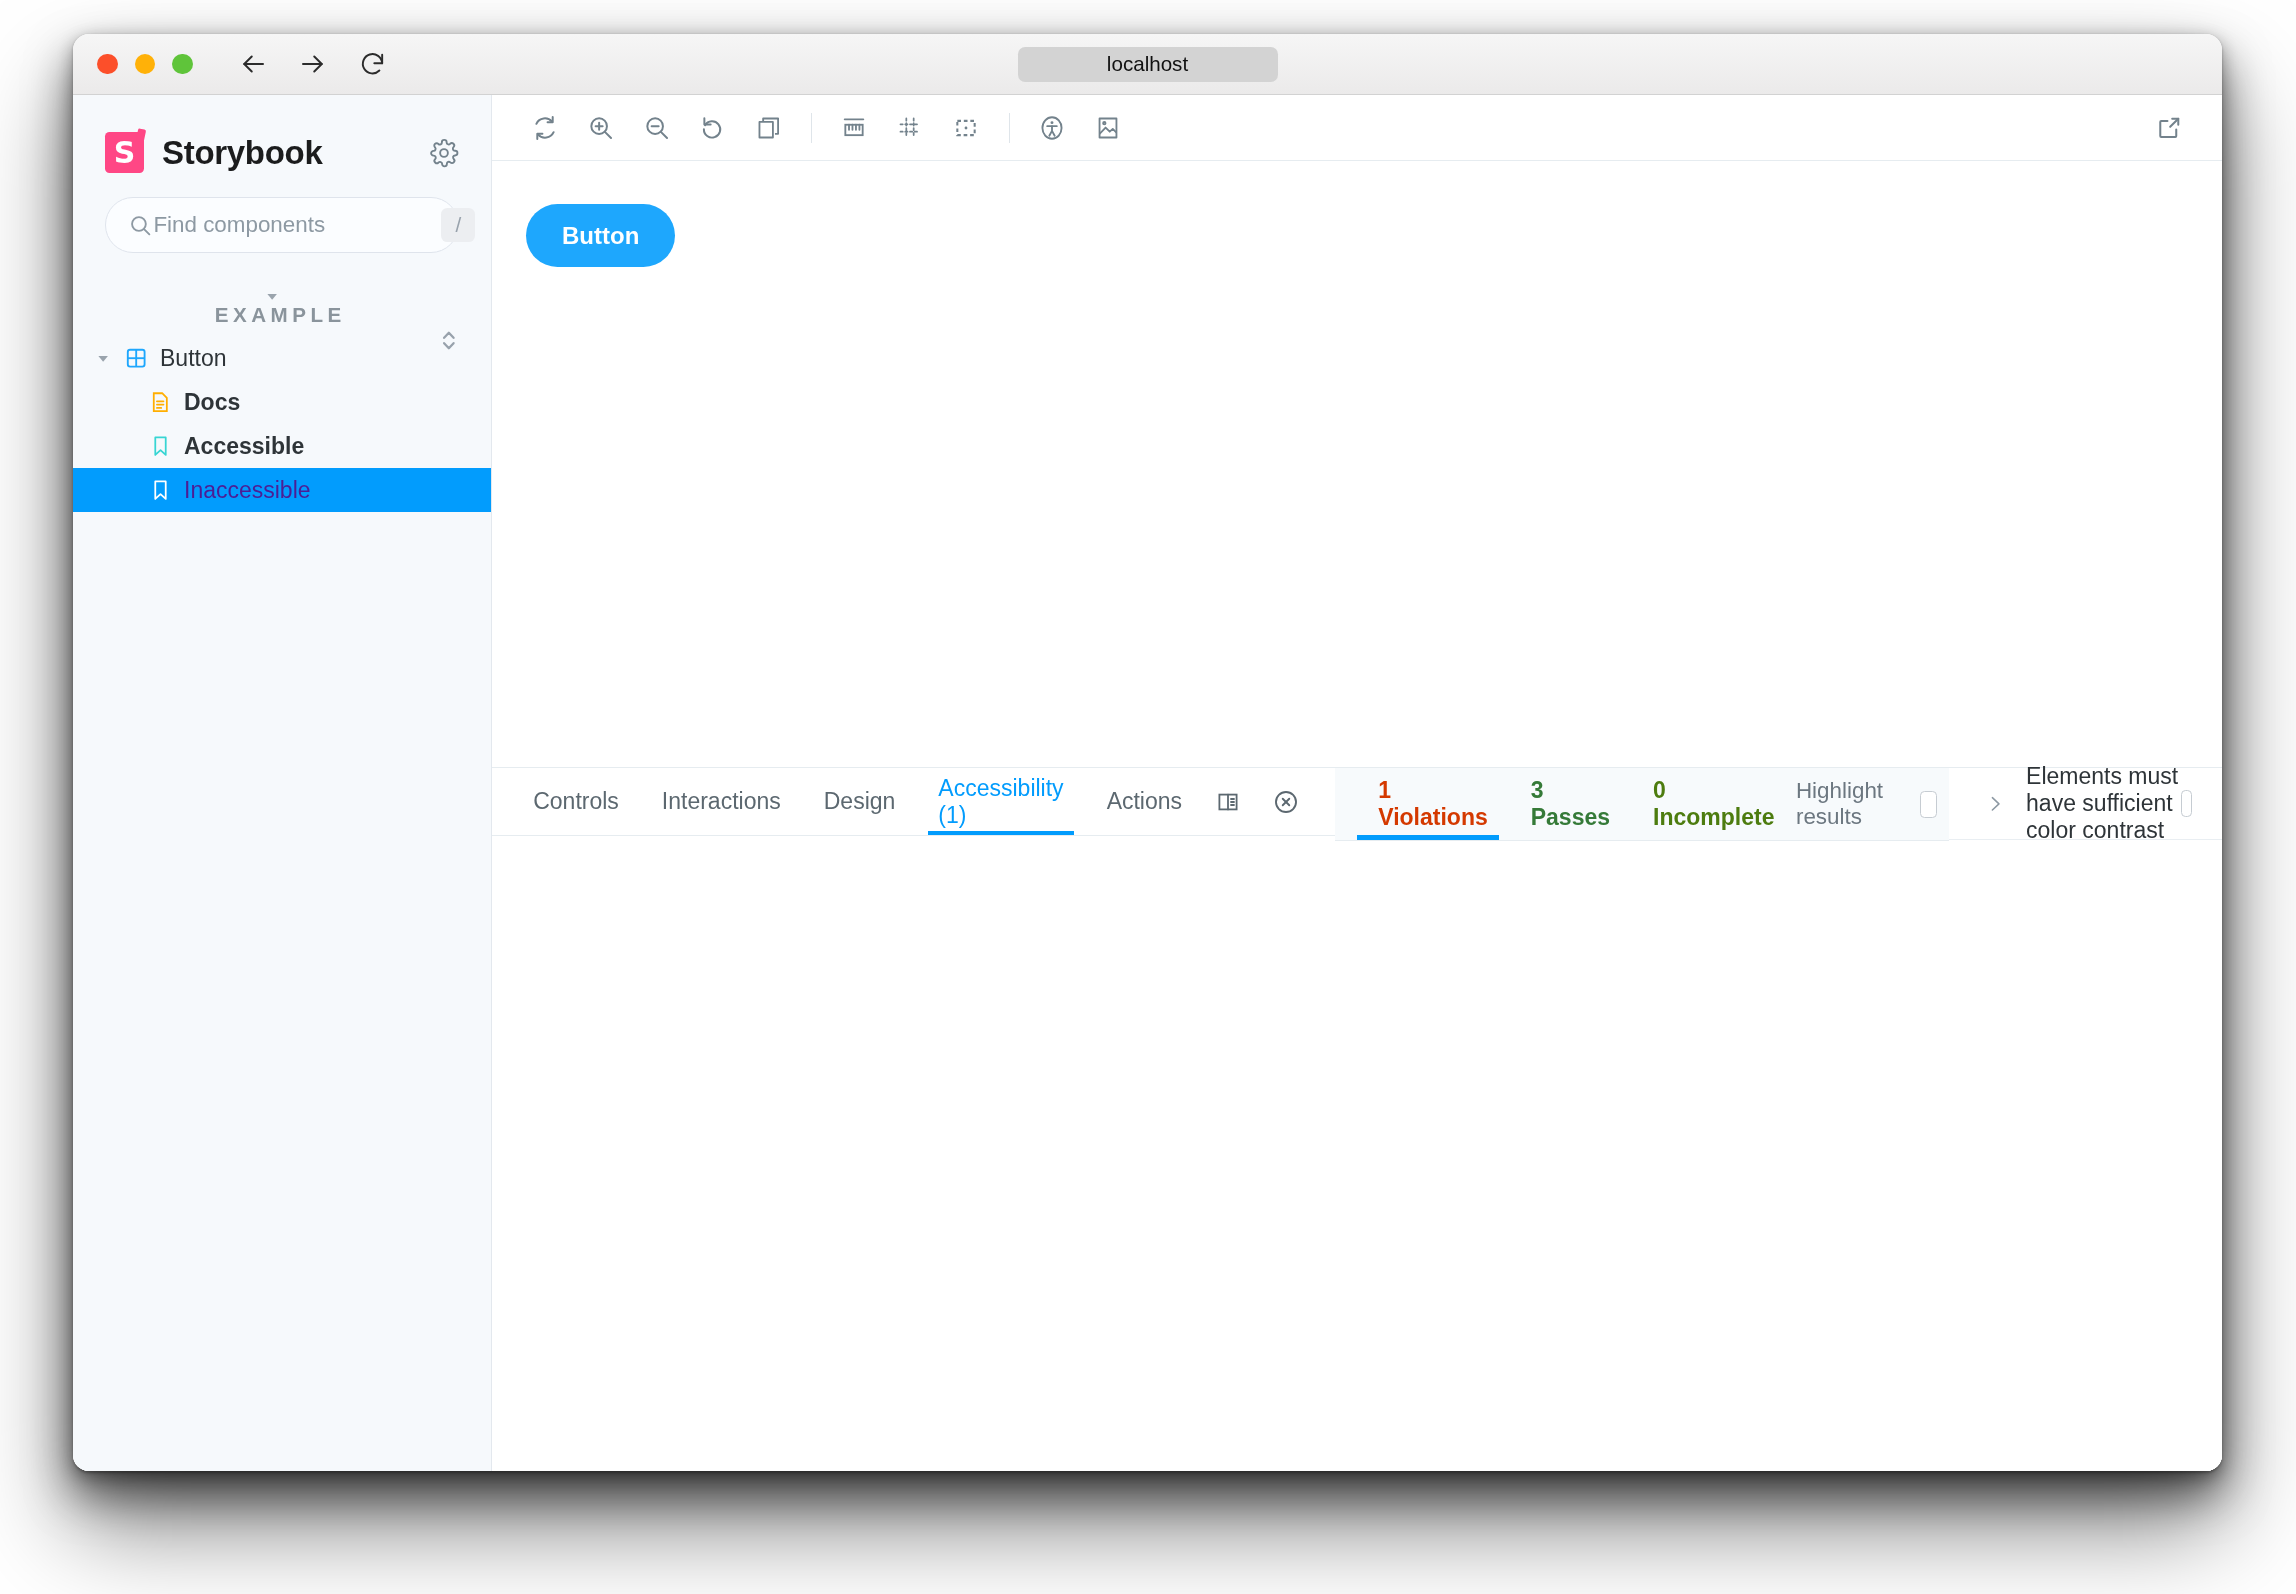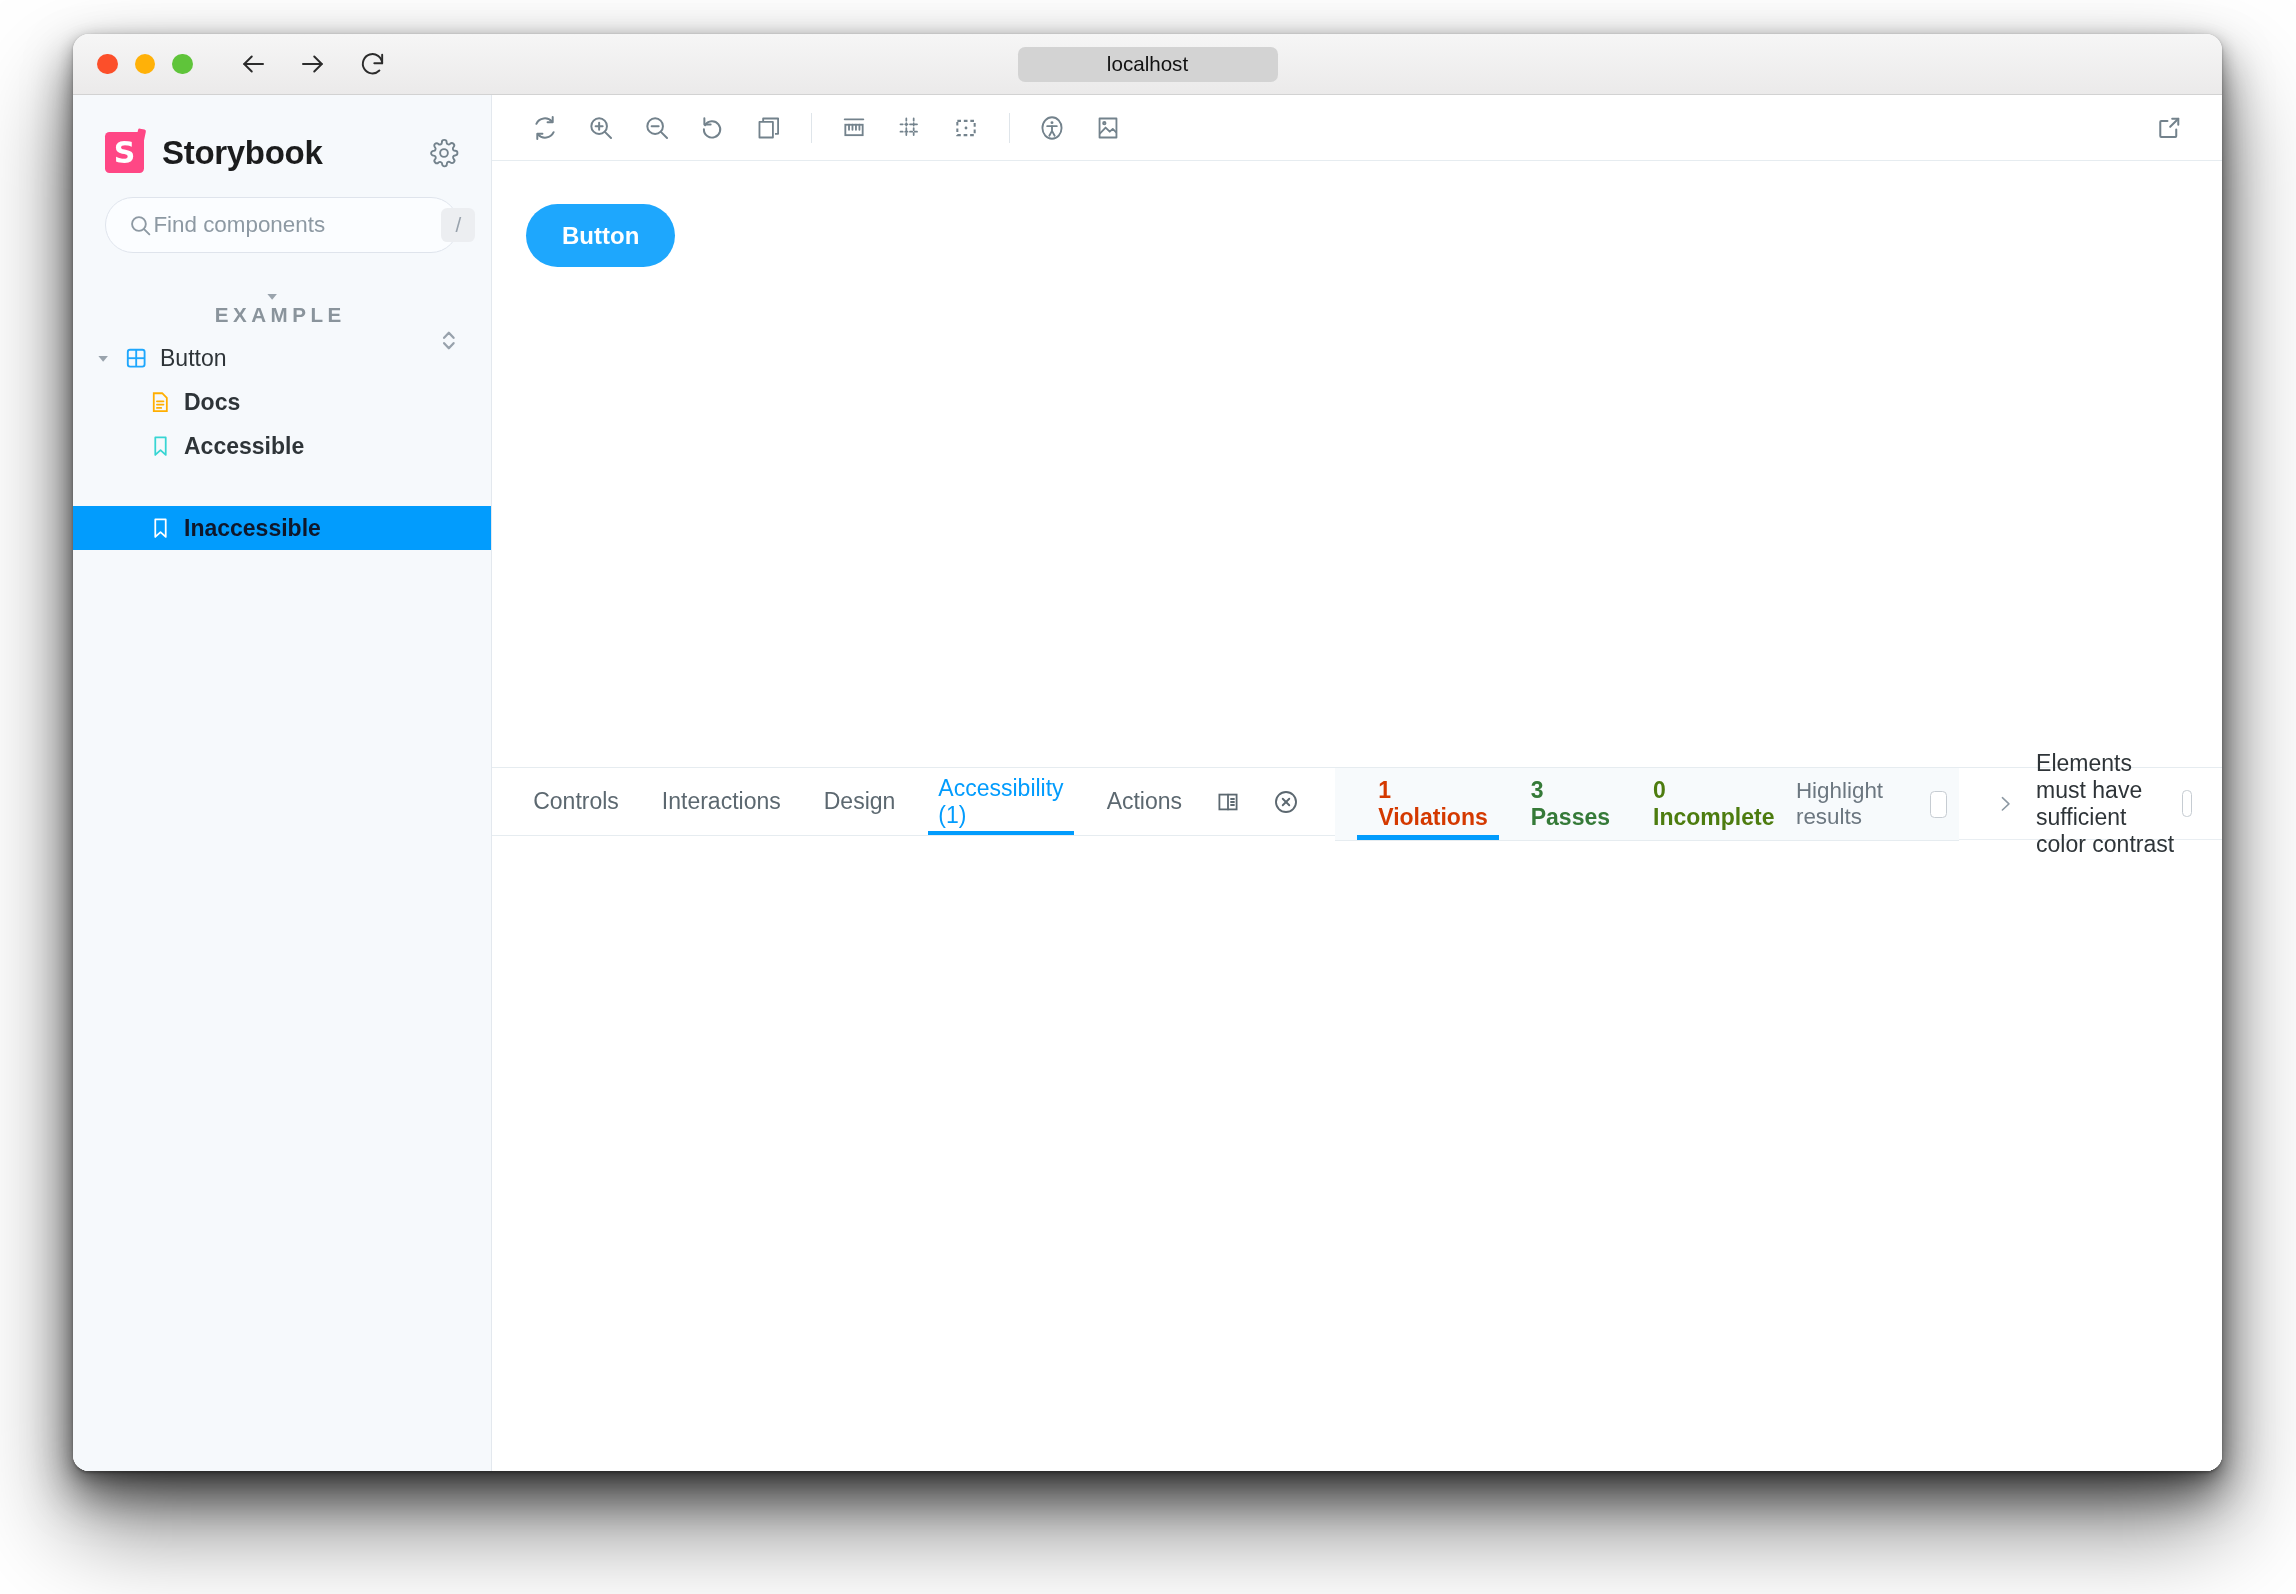--- a/index.html
+++ b/index.html
@@ -164,23 +164,22 @@
     padding-left: 23px;
     color: #2e3438;
     font-size: 23px;
   }
   .tree-row .caret { color: #9aa4ad; width: 25px; display: flex; }
   .tree-row .ticon { width: 30px; display: flex; justify-content: center; flex: 0 0 30px; }
   .tree-row .tlabel { margin-left: 9px; }
   .tree-row.depth2 { padding-left: 72px; font-weight: bold; }
   .tree-row.selected {
     background: #029cfd;
-    color: #0f172a;
-    font-weight: 700;
-    margin-top: 38px;
+    color: #4c1d95;
+    font-weight: 400;
   }
   .tree-row.selected .ticon { color: #ffffff; }
 
   
   #main { flex: 1 1 auto; display: flex; flex-direction: column; min-width: 0; background: #fff; }
 
   #toolbar {
     height: 66px; flex: 0 0 66px;
     border-bottom: 0.9px solid #e6ecf0;
     display: flex; align-items: center;
@@ -258,21 +257,21 @@
     position: relative;
   }
   .subtab.violations { color: #d43900; }
   .subtab.passes     { color: #357a38; }
   .subtab.incomplete { color: #4d7c0f; }
   .subtab.active::after {
     content: ""; position: absolute; left: 0; right: 10.7px; bottom: 0;
     height: 5.4px; background: #029cfd;
   }
   #highlight-wrap {
-    margin-left: auto; display: flex; align-items: center; gap: 37px;
+    margin-left: auto; display: flex; align-items: center; gap: 27px;
     padding-right: 12px;
   }
   #highlight-label { font-size: 22.4px; color: #6c7780; }
   .cbx {
     width: 27px; height: 27px;
     border: 1.3px solid #c6ccd2;
     border-radius: 4.5px;
     background: #fff;
   }
 

